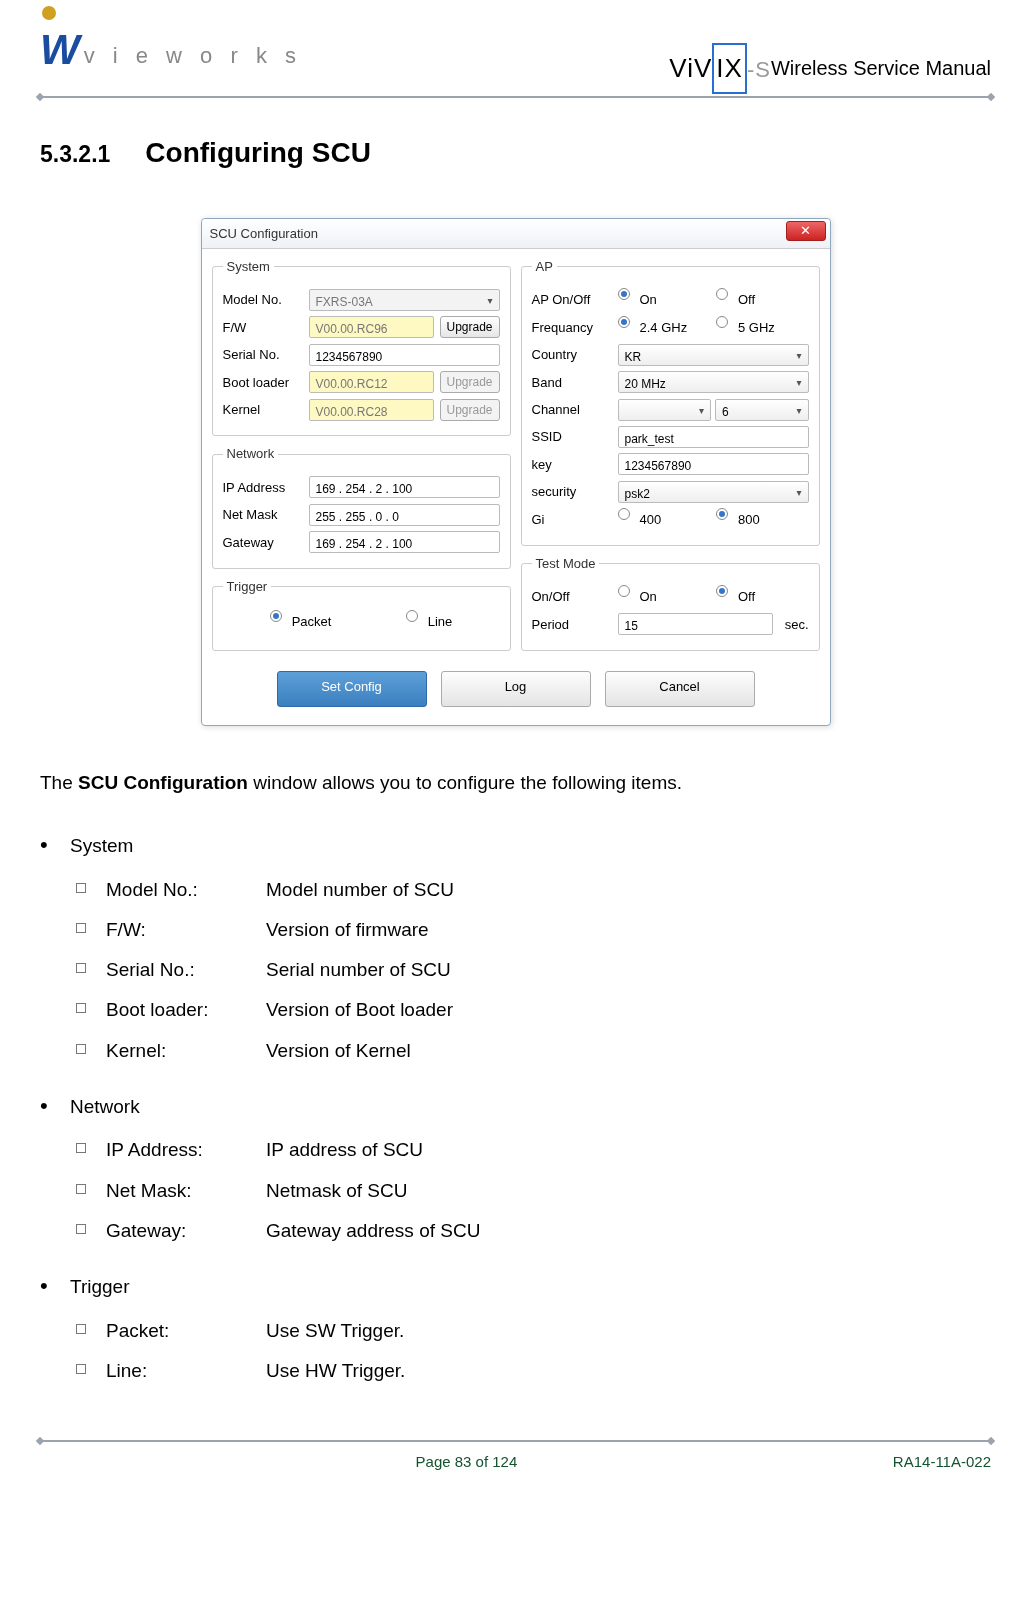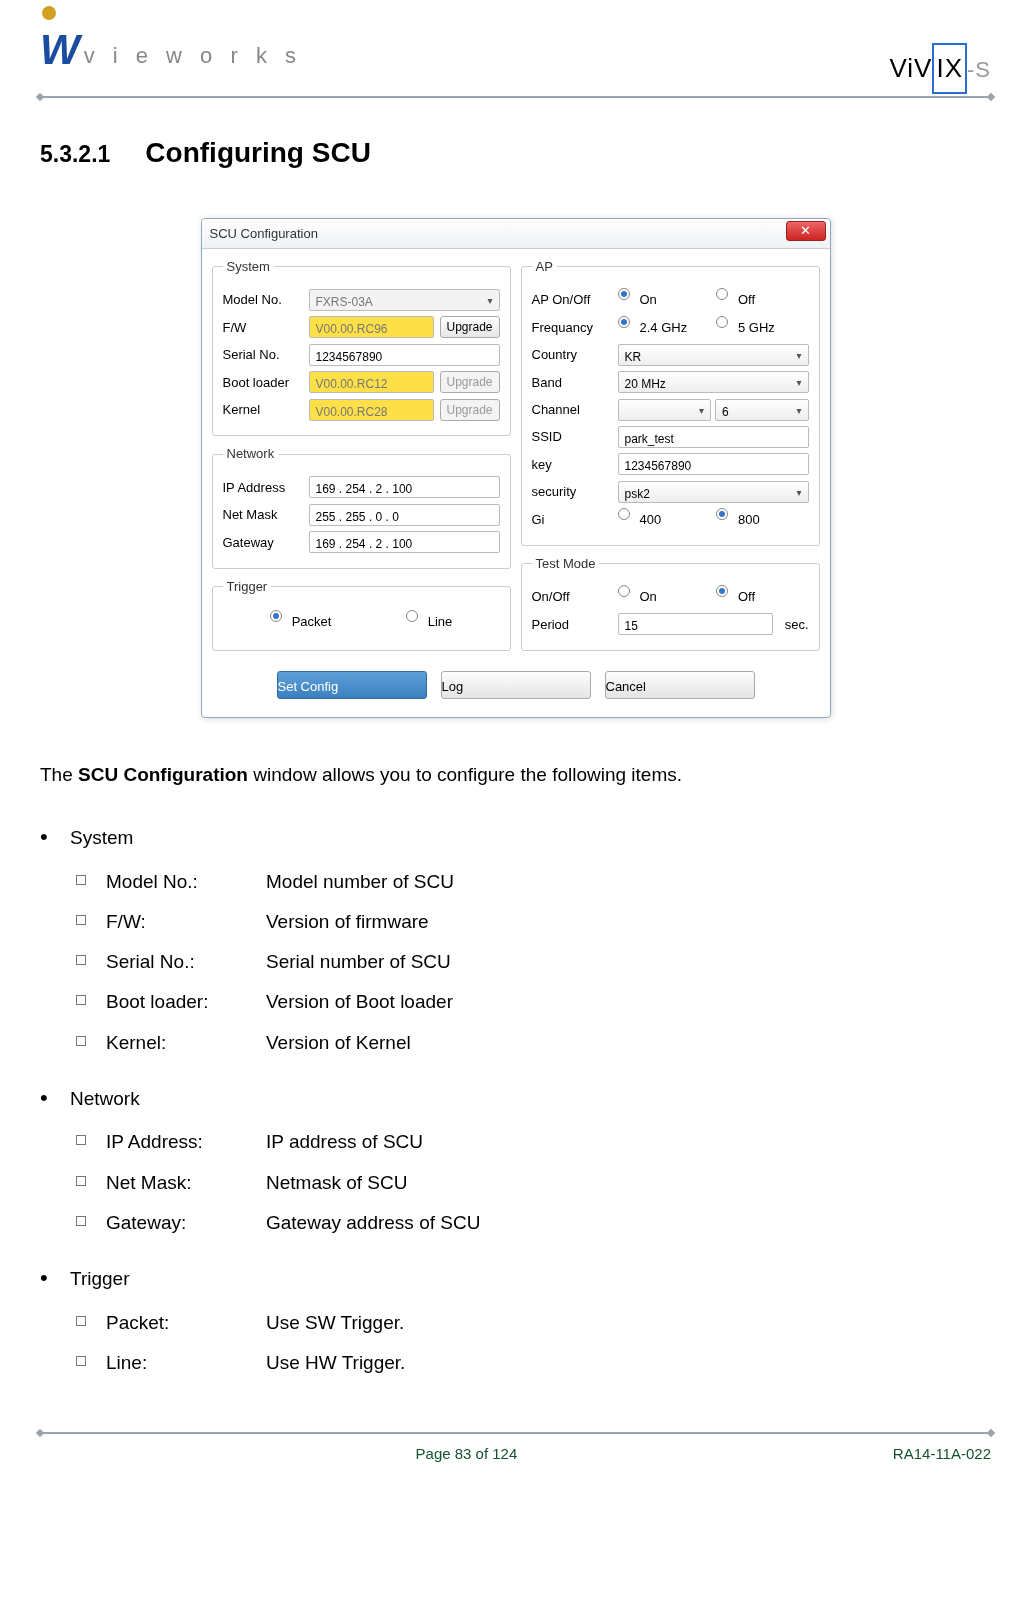--- a/index.html
+++ b/index.html
@@ -133,21 +133,21 @@
   .fld-lbl{width:80px;}
   .fld-input{
     flex:1;
     border:1px solid #bbb;
     border-radius:2px;
     background:#fff;
     height:22px;
     padding:2px 6px;
     font-size:12px;
   }
-  .fld-input.disabled{background:#fde047;color:#777;}
+  .fld-input.disabled{background:#fef9c3;color:#777;}
   .fld-select{
     flex:1;
     border:1px solid #bbb;
     border-radius:2px;
     background:linear-gradient(#fff,#eee);
     height:22px;
     padding:2px 20px 2px 6px;
     font-size:12px;
     position:relative;
   }
@@ -179,25 +179,25 @@
   .channel-group{display:flex;gap:4px;flex:1;}
   .small-select{width:40px;}
   .big-select{flex:1;}
   .dialog-buttons{
     display:flex;
     justify-content:center;
     gap:14px;
     padding:14px 10px 18px 10px;
   }
   .dlg-btn{
-    width:150px;height:28px;
+    width:150px;height:36px;
     border:1px solid #aaa;
     border-radius:3px;
     background:linear-gradient(#fdfdfd,#e4e4e4);
-    text-align:left;
+    text-align:center;
     line-height:30px;
     font-size:13px;
   }
   .dlg-btn.primary{
     background:linear-gradient(#5da0d8,#3b7fc0);
     color:#fff;border-color:#2f6aa8;
   }
   
   .intro{margin-bottom:25px;}
   ul.lvl1{list-style:none;padding-left:30px;}
@@ -239,20 +239,21 @@
 
 <div class="page-header">
   <div class="logo-left">
     <span class="vieworks-w">W</span>
     <span class="vieworks-text">v i e w o r k s</span>
   </div>
   <div class="logo-right">
     <span class="vivix-brand">
       <span>ViV</span><span class="vivix-i">IX</span><span class="vivix-s">-S</span>
     </span>
+    <span class="manual-title">Wireless Service Manual</span>
   </div>
 </div>
 
 <div class="section-heading">
   <span class="section-num">5.3.2.1</span>
   <span class="section-title">Configuring SCU</span>
 </div>
 
 <div class="dialog">
   <div class="dialog-titlebar">

